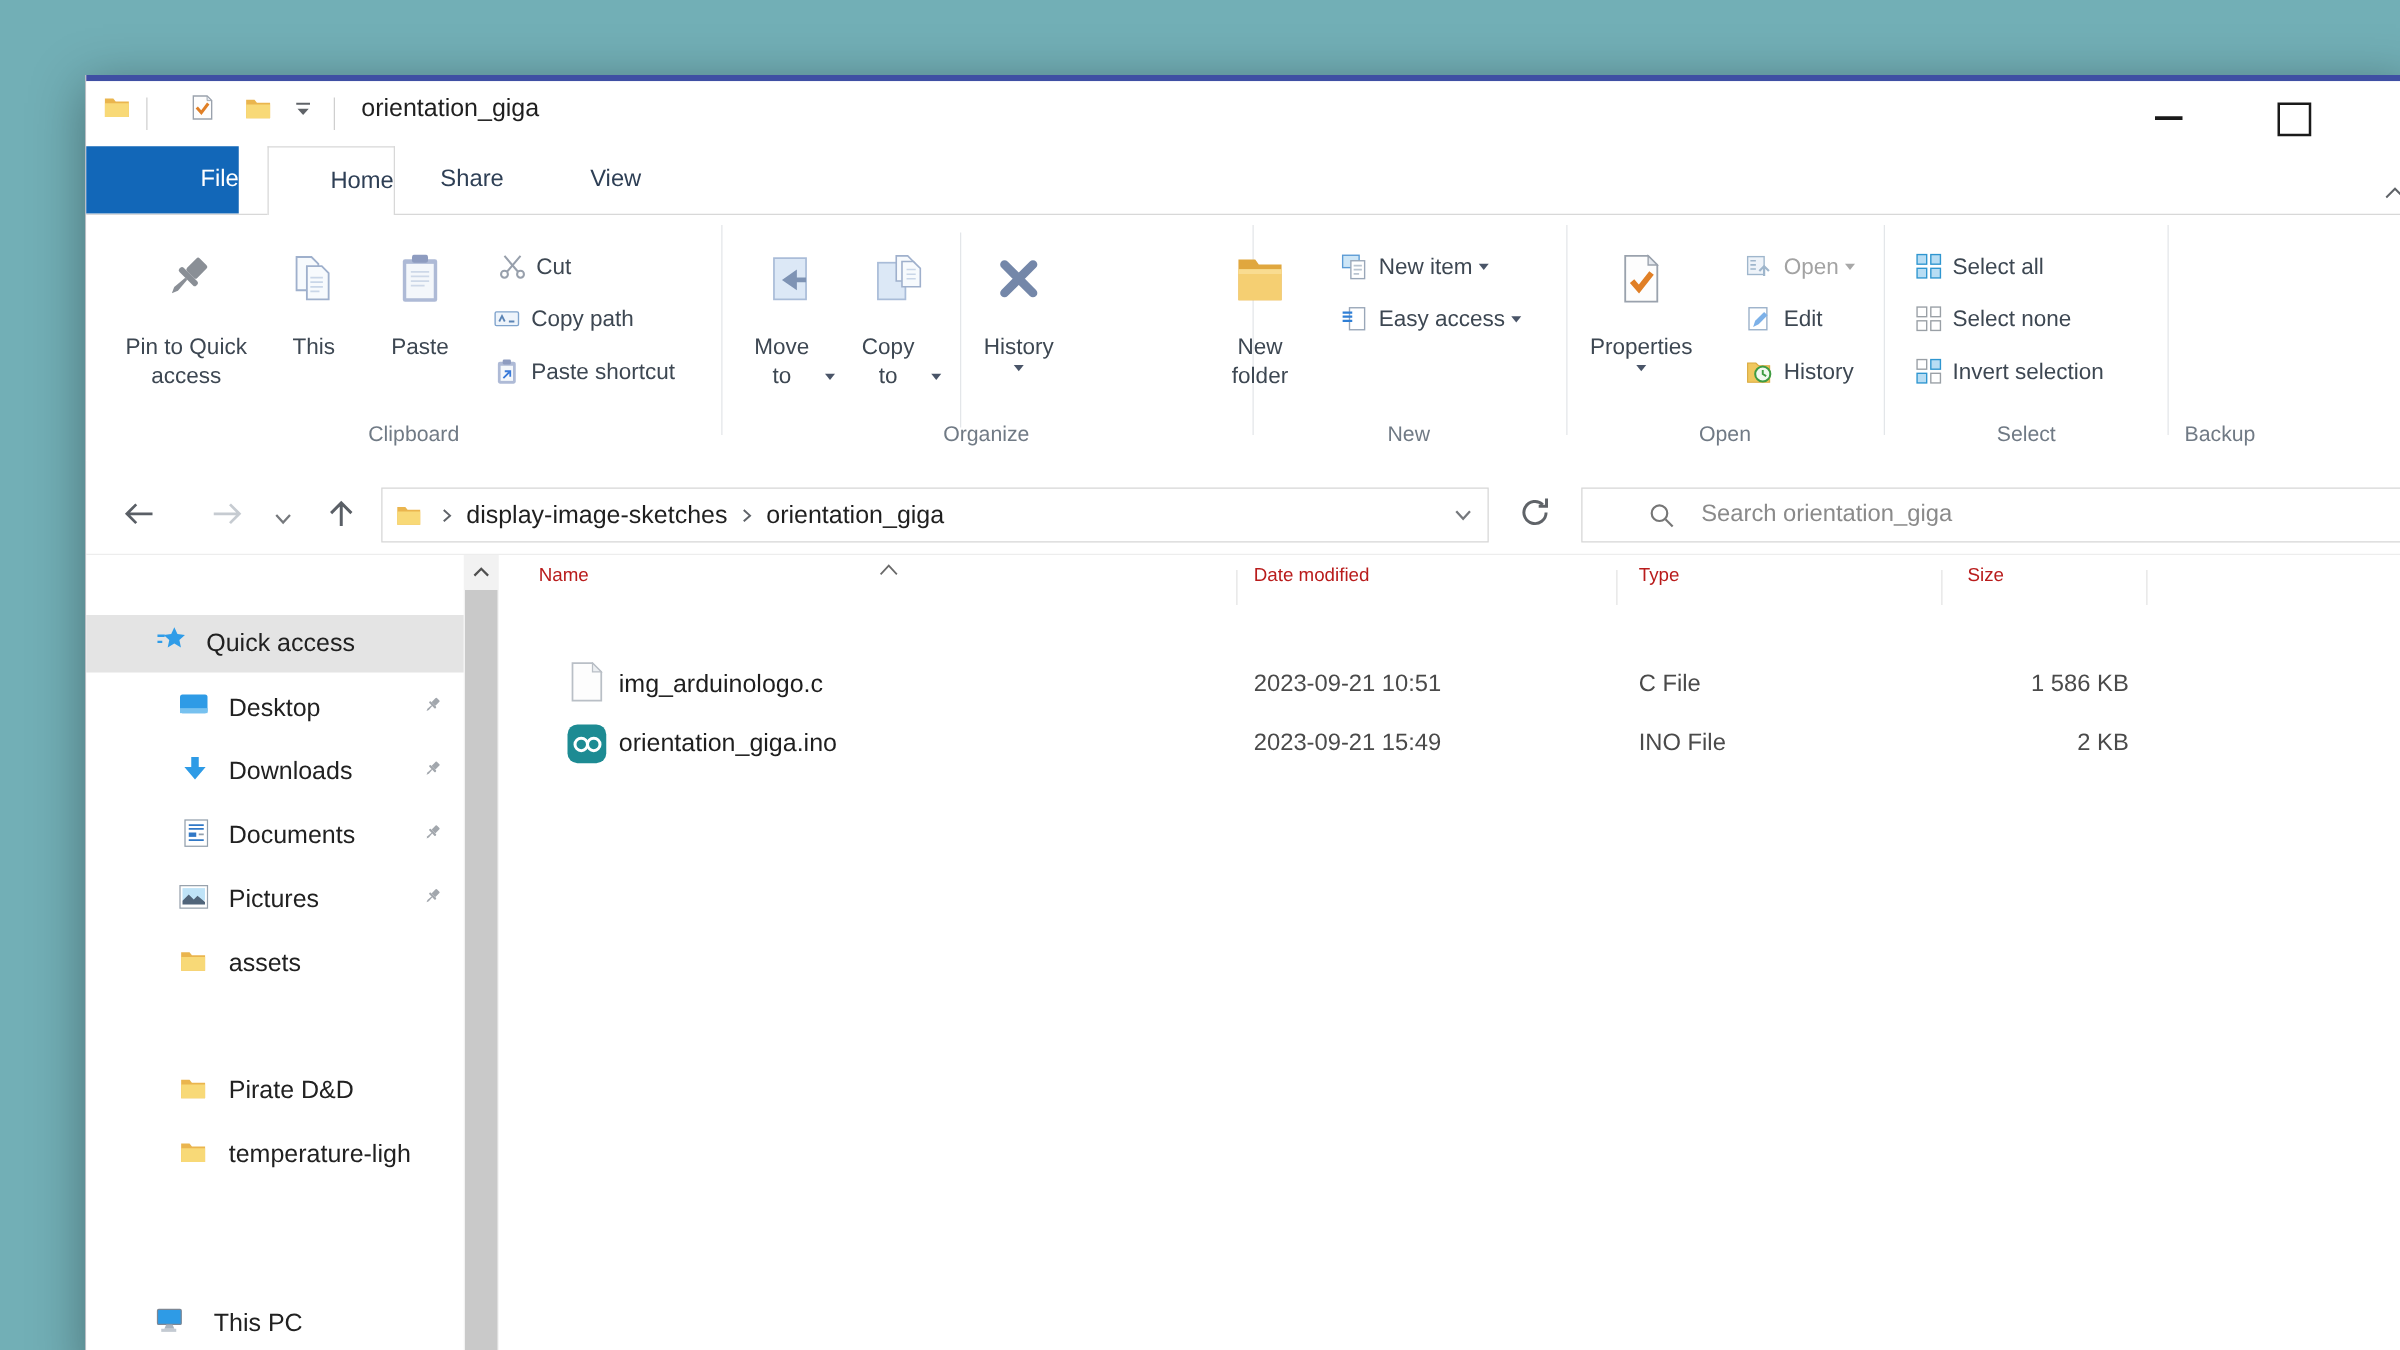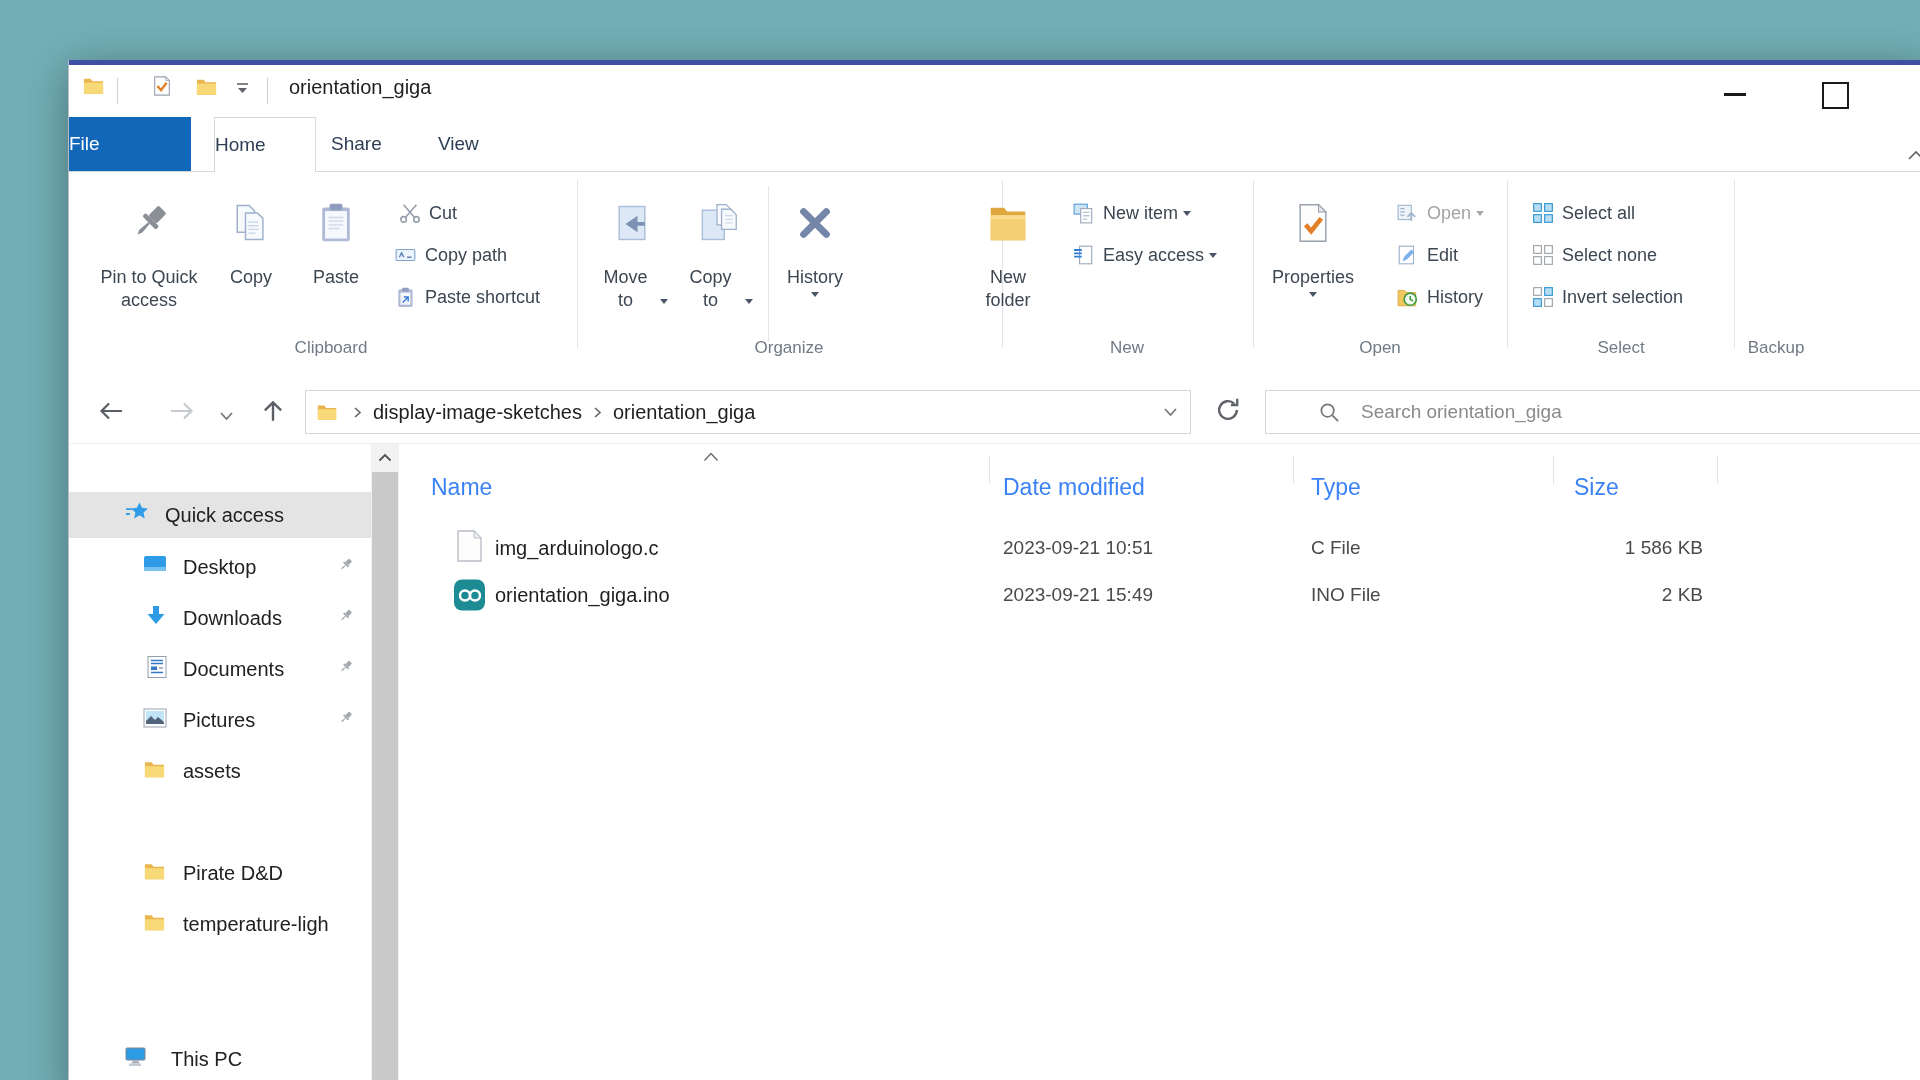--- a/index.html
+++ b/index.html
@@ -8,21 +8,21 @@
   .window{position:absolute;left:68px;top:60px;width:1862px;height:1040px;background:#fff;border-left:1px solid #b9bec4;box-shadow:0 8px 40px rgba(0,0,0,.35)}
   .accent{position:absolute;left:0;top:0;width:100%;height:5px;background:#3f4fa3}
   
   .titlebar{position:absolute;left:0;top:5px;width:100%;height:52px;background:#fff}
   .qsep{position:absolute;width:1px;height:26px;background:#cfcfcf;top:13px}
   .wtitle{position:absolute;left:220px;top:11px;font-size:20px;color:#1f1f1f}
   .minbtn{position:absolute;left:1655px;top:28px;width:22px;height:3px;background:#1a1a1a}
   .maxbtn{position:absolute;left:1753px;top:17px;width:23px;height:23px;border:2px solid #1a1a1a;background:#fff}
   
   .tabsrow{position:absolute;left:0;top:57px;width:100%;height:54px;background:#fff}
-  .tab{position:absolute;top:0;height:54px;display:flex;align-items:center;justify-content:flex-start;font-size:19px;color:#2e3f55;cursor:default}
+  .tab{position:absolute;top:0;height:54px;display:flex;align-items:center;justify-content:flex-end;font-size:19px;color:#2e3f55;cursor:default}
   .tab-file{left:0;width:122px;background:#1267b8;color:#fff}
   .tab-home{left:145px;width:102px;background:#fff;border:1px solid #d8d8d8;border-bottom:none;height:55px;z-index:3;box-sizing:border-box}
   .tab-share{left:262px;width:72px}
   .tab-view{left:369px;width:75px}
   
   .ribbon{position:absolute;left:0;top:111px;width:100%;height:197px;background:#fff;border-top:1px solid #d8d8d8;border-bottom:1px solid #e3e3e3;box-sizing:content-box}
   .bb{position:absolute;top:14px;width:90px;text-align:center}
   .bb .ic{height:74px;display:flex;align-items:center;justify-content:center}
   .bb .lb{margin-top:6px;font-size:18px;line-height:23px;color:#3d4752}
   .lbn{display:inline-block}
@@ -47,21 +47,21 @@
   
   .content{position:absolute;left:0;top:383px;width:100%;bottom:0;background:#fff;border-top:1px solid #ededed}
   .srow{position:absolute;left:0;width:302px;height:46px;overflow:hidden}
   .srow .sic{position:absolute;top:50%;transform:translateY(-50%)}
   .srow .slb{position:absolute;top:50%;transform:translateY(-50%);font-size:20px;color:#212121;white-space:nowrap}
   .srow .spin{position:absolute;left:268px;top:50%;transform:translateY(-50%)}
   .qa-selected{background:#e4e4e4}
   .scrollbar{position:absolute;left:302px;top:0;bottom:0;width:28px;background:#f2f2f2}
   .scroll-up{position:absolute;left:0;top:0;width:28px;height:26px;display:flex;align-items:center;justify-content:center}
   .scroll-thumb{position:absolute;left:1px;top:28px;bottom:0;width:26px;background:#c9c9c9}
-  .hlb{position:absolute;top:30px;font-size:23px;color:#3b82f6;white-space:nowrap}
+  .hlb{position:absolute;top:8px;font-size:15px;color:#b91c1c;white-space:nowrap}
   .hdiv{position:absolute;top:12px;width:1px;height:28px;background:#e4e4e4}
   .frow{position:absolute;left:0;width:100%;height:46px}
   .frow .fic{position:absolute;left:385px;top:50%;transform:translateY(-50%)}
   .frow .fname{position:absolute;left:426px;top:50%;transform:translateY(-50%);font-size:20px;color:#1e1e1e;white-space:nowrap}
   .frow .fdate{position:absolute;left:934px;top:50%;transform:translateY(-50%);font-size:19px;color:#4a4a4a;white-space:nowrap}
   .frow .ftype{position:absolute;left:1242px;top:50%;transform:translateY(-50%);font-size:19px;color:#4a4a4a;white-space:nowrap}
   .frow .fsize{position:absolute;left:1430px;width:204px;top:50%;transform:translateY(-50%);font-size:19px;color:#4a4a4a;text-align:right;white-space:nowrap}
   .inoicon{width:31px;height:31px;border-radius:8px;background:#1d8b93;display:flex;align-items:center;justify-content:center}
 </style>
 </head>
@@ -140,21 +140,21 @@
     <div class="bb" style="left:137px">
       <div class="ic">
         <svg width="44" height="44" viewBox="0 0 48 48">
             <g fill="#f7fafd" stroke="#9fb0cc" stroke-width="1.6">
               <path d="M9 5h13l6 6v23H9z"></path>
               <path d="M18 13h13l6 6v23H18z"></path>
             </g>
             <path d="M21 23h11M21 27h11M21 31h11M21 35h8" stroke="#c9d6e8" stroke-width="1.5"></path>
           </svg>
       </div>
-      <div class="lb"><span class="lbn">Copy</span></div>
+      <div class="lb"><span class="lbn">This</span></div>
     </div>
     <div class="bb" style="left:222px">
       <div class="ic">
         <svg width="44" height="44" viewBox="0 0 48 48">
             <rect x="9" y="7" width="30" height="37" rx="2" fill="#aebad6"></rect>
             <rect x="12" y="11" width="24" height="30" fill="#f4f7fb"></rect>
             <rect x="17" y="3" width="14" height="7" rx="2" fill="#8e9cc0"></rect>
             <path d="M16 18h16M16 22h16M16 26h16M16 30h12" stroke="#cdd8e8" stroke-width="1.5"></path>
           </svg>
       </div>

